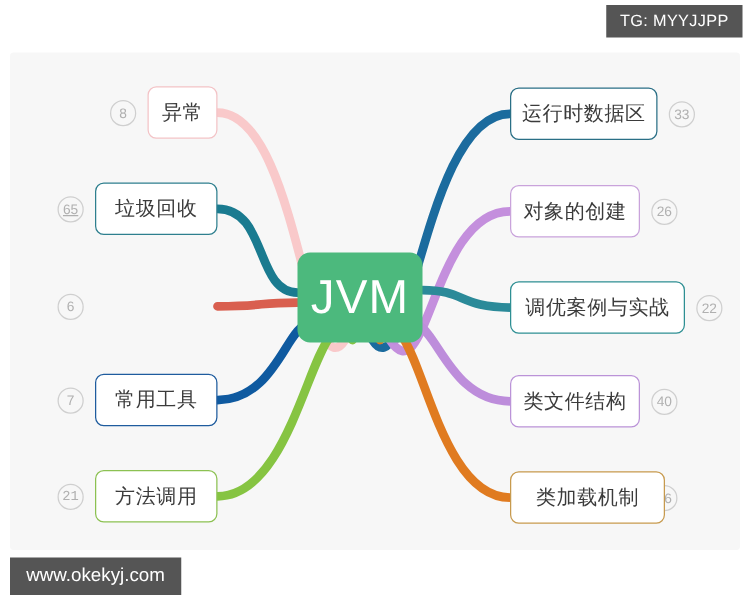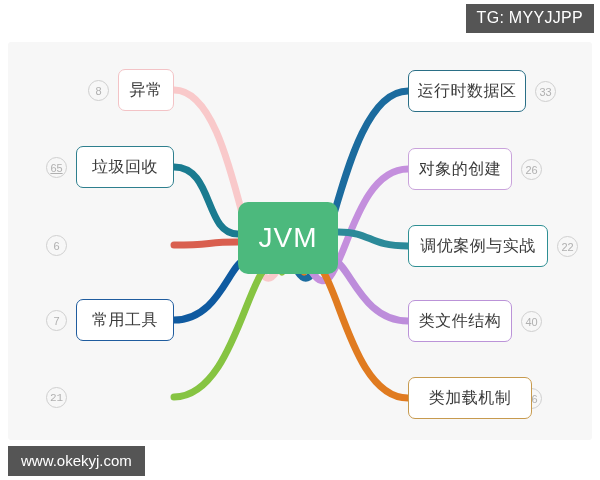--- a/index.html
+++ b/index.html
@@ -8,21 +8,21 @@
     background:#ffffff;
     font-family:"Liberation Sans","DejaVu Sans",sans-serif;
     overflow:hidden;
   }
   #app { position:relative; width:600px; height:480px; }
 
   
   .tg-badge{
     position:absolute; top:4px; right:6px;
     background:#555555; color:#ffffff;
-    font-size:16px; letter-spacing:.3px;
+    font-size:13px; letter-spacing:.3px;
     padding:5px 11px 6px 11px;
     white-space:nowrap;
   }
 
   
   .canvas{
     position:absolute; left:8px; top:42px;
     width:584px; height:398px;
     background:#f7f7f7;
     border-radius:3px;
@@ -41,21 +41,21 @@
     font-size:16px;
     letter-spacing:.5px;
     white-space:nowrap;
     z-index:5;
   }
   .node.center{
     background:#4cb97d;
     border:none;
     border-radius:10px;
     color:#ffffff;
-    font-size:28px;
+    font-size:38px;
     letter-spacing:1px;
     z-index:6;
   }
 
   
   .badge{
     position:absolute;
     width:21px; height:21px;
     border:1.3px solid #cfcfcf;
     border-radius:50%;
@@ -95,20 +95,21 @@
         <path d="M 400 279 C 340 279 338 184 308 230" stroke="#bd8ddb" stroke-width="7" fill="none" stroke-linecap="round"></path>
         <path d="M 400 356 C 334 356 326 184 296 230" stroke="#e07b20" stroke-width="7" fill="none" stroke-linecap="round"></path>
       </svg>
   <div class="node" style="left: 110px; top: 27px; width: 56px; height: 42px; border-color: rgb(243, 195, 198);">异常</div>
       <div class="badge" style="left: 80px; top: 38px;">8</div>
       <div class="node" style="left: 68px; top: 104px; width: 98px; height: 42px; border-color: rgb(46, 127, 142);">垃圾回收</div>
       <div class="badge" style="left: 38px; top: 115px; text-decoration: underline;">65</div>
       <div class="badge" style="left: 38px; top: 193px;">6</div>
       <div class="node" style="left: 68px; top: 257px; width: 98px; height: 42px; border-color: rgb(31, 92, 158);">常用工具</div>
       <div class="badge" style="left: 38px; top: 268px;">7</div>
+      <div class="node" style="left: 68px; top: 334px; width: 98px; height: 42px; border-color: rgb(140, 193, 82);">方法调用</div>
       <div class="badge" style="left: 38px; top: 345px; font-family: Liberation Mono, monospace;">21</div>
       <div class="node" style="left: 400px; top: 28px; width: 118px; height: 42px; border-color: rgb(42, 111, 134);">运行时数据区</div>
       <div class="badge" style="left: 527px; top: 39px;">33</div>
       <div class="node" style="left: 400px; top: 106px; width: 104px; height: 42px; border-color: rgb(201, 163, 219);">对象的创建</div>
       <div class="badge" style="left: 513px; top: 117px;">26</div>
       <div class="node" style="left: 400px; top: 183px; width: 140px; height: 42px; border-color: rgb(46, 143, 147);">调优案例与实战</div>
       <div class="badge" style="left: 549px; top: 194px;">22</div>
       <div class="node" style="left: 400px; top: 258px; width: 104px; height: 42px; border-color: rgb(187, 147, 216);">类文件结构</div>
       <div class="badge" style="left: 513px; top: 269px;">40</div>
       <div class="node" style="left: 400px; top: 335px; width: 124px; height: 42px; border-color: rgb(199, 154, 78);">类加载机制</div>

